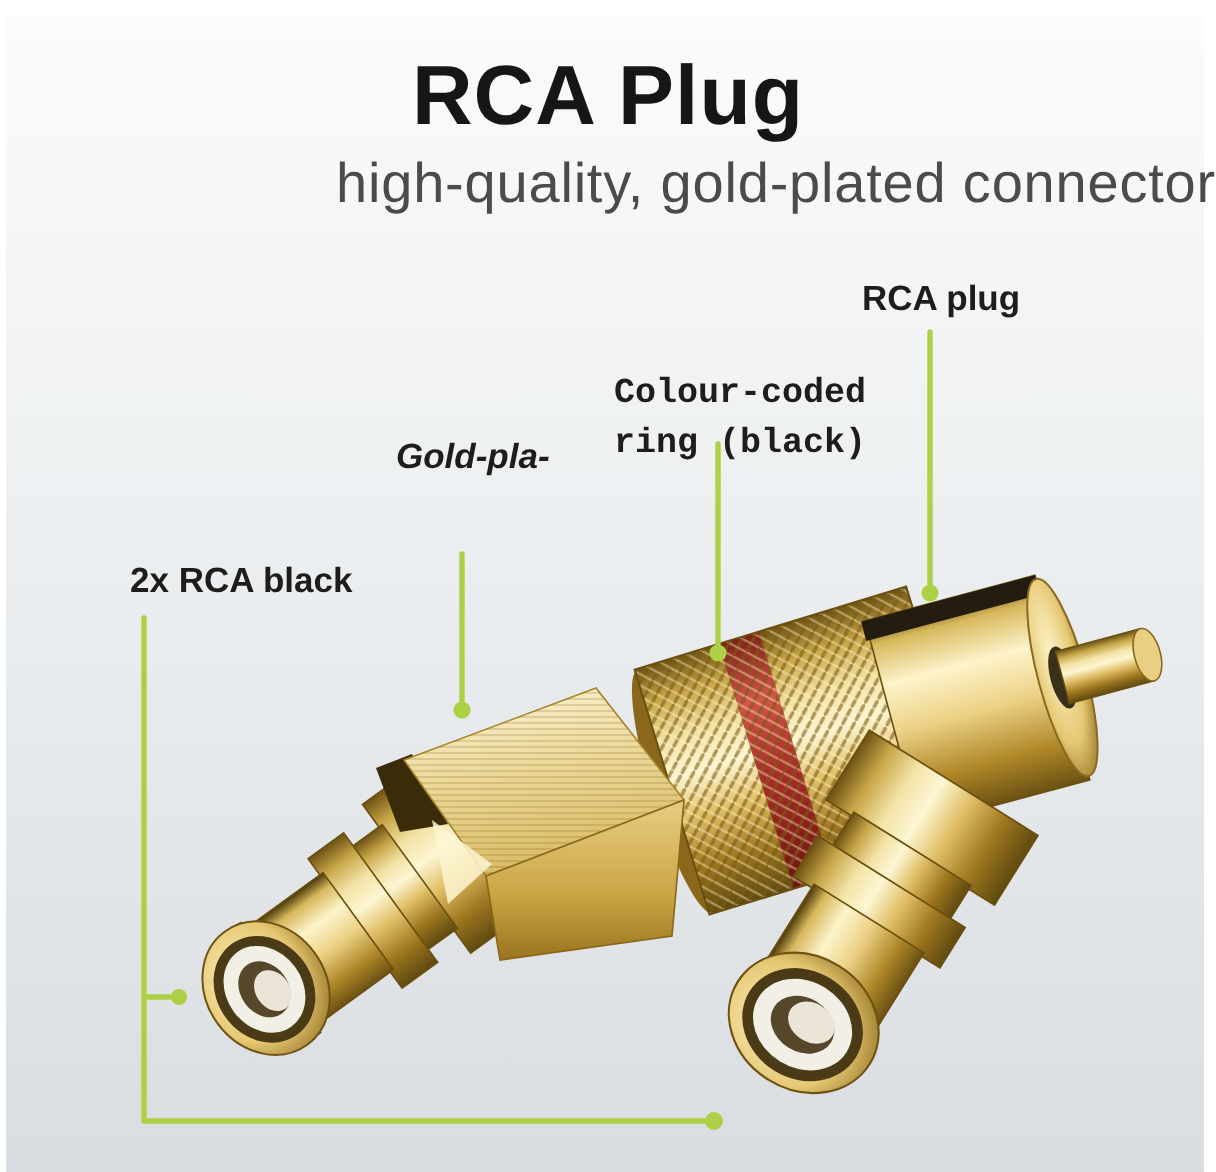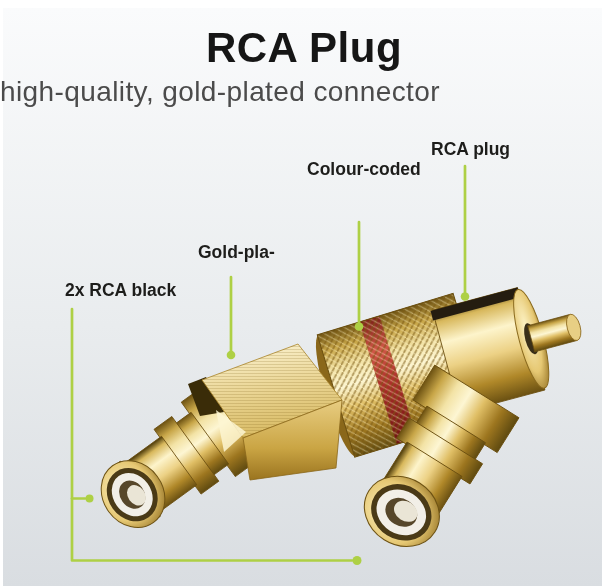--- a/index.html
+++ b/index.html
@@ -11,31 +11,31 @@
   .panel{
     position:absolute;left:3px;right:6px;top:8px;bottom:0;
     background:linear-gradient(180deg,var(--background-top,#fafbfc) 0%,#e9ecee 55%,var(--background-bottom,#d9dde1) 100%);
   }
   .title{
     position:absolute;left:0;right:0;top:24px;text-align:center;
     font-size:42px;font-weight:700;letter-spacing:.5px;
     color:var(--text-dark,#161616);margin:0;
   }
   .subtitle{
-    position:absolute;left:0;right:0;top:76px;text-align:left;
+    position:absolute;left:0;right:0;top:76px;text-align:right;
     font-size:28px;font-weight:400;letter-spacing:.4px;
     color:var(--subtitle-gray,#4b4b4b);margin:0;
   }
   .callout{
     position:absolute;color:var(--label-dark,#1d1d1b);
     font-size:17.5px;font-weight:700;line-height:25px;white-space:nowrap;
   }
   #cl-rca-plug {left:431px;top:137px;}
-  #cl-ring    {left:307px;top:157px;}
-  #cl-housing {left:198px;top:240px;}
+  #cl-ring    {left:307px;top:185px;font-family:Liberation Mono, monospace;}
+  #cl-housing {left:198px;top:216px;font-style:italic;}
   #cl-sockets {left:65px; top:278px;}
   svg.overlay{position:absolute;left:0;top:0;}
   .leader{stroke:var(--accent-green,#aed045);stroke-width:2.7;fill:none;stroke-linecap:round;stroke-linejoin:round;}
   .leader-dot{fill:var(--accent-green,#aed045);}
 </style>
 </head>
 <body>
 
 <div class="panel"></div>
 
@@ -164,19 +164,20 @@
   <path class="leader" d="M72,498.5 L85,498.5"></path>
   <circle class="leader-dot" cx="89.5" cy="498.5" r="4"></circle>
   <circle class="leader-dot" cx="357" cy="560.5" r="4.5"></circle>
 </svg>
 
 <div class="callout" id="cl-rca-plug">
   <span>RCA plug</span>
 </div>
 <div class="callout" id="cl-ring">
   <span>Colour-coded</span><br>
+  <span>ring (black)</span>
 </div>
 <div class="callout" id="cl-housing">
   <span>Gold-pla-</span><br>
 </div>
 <div class="callout" id="cl-sockets">
   <span>2x RCA black</span>
 </div>
 
 </body></html>

